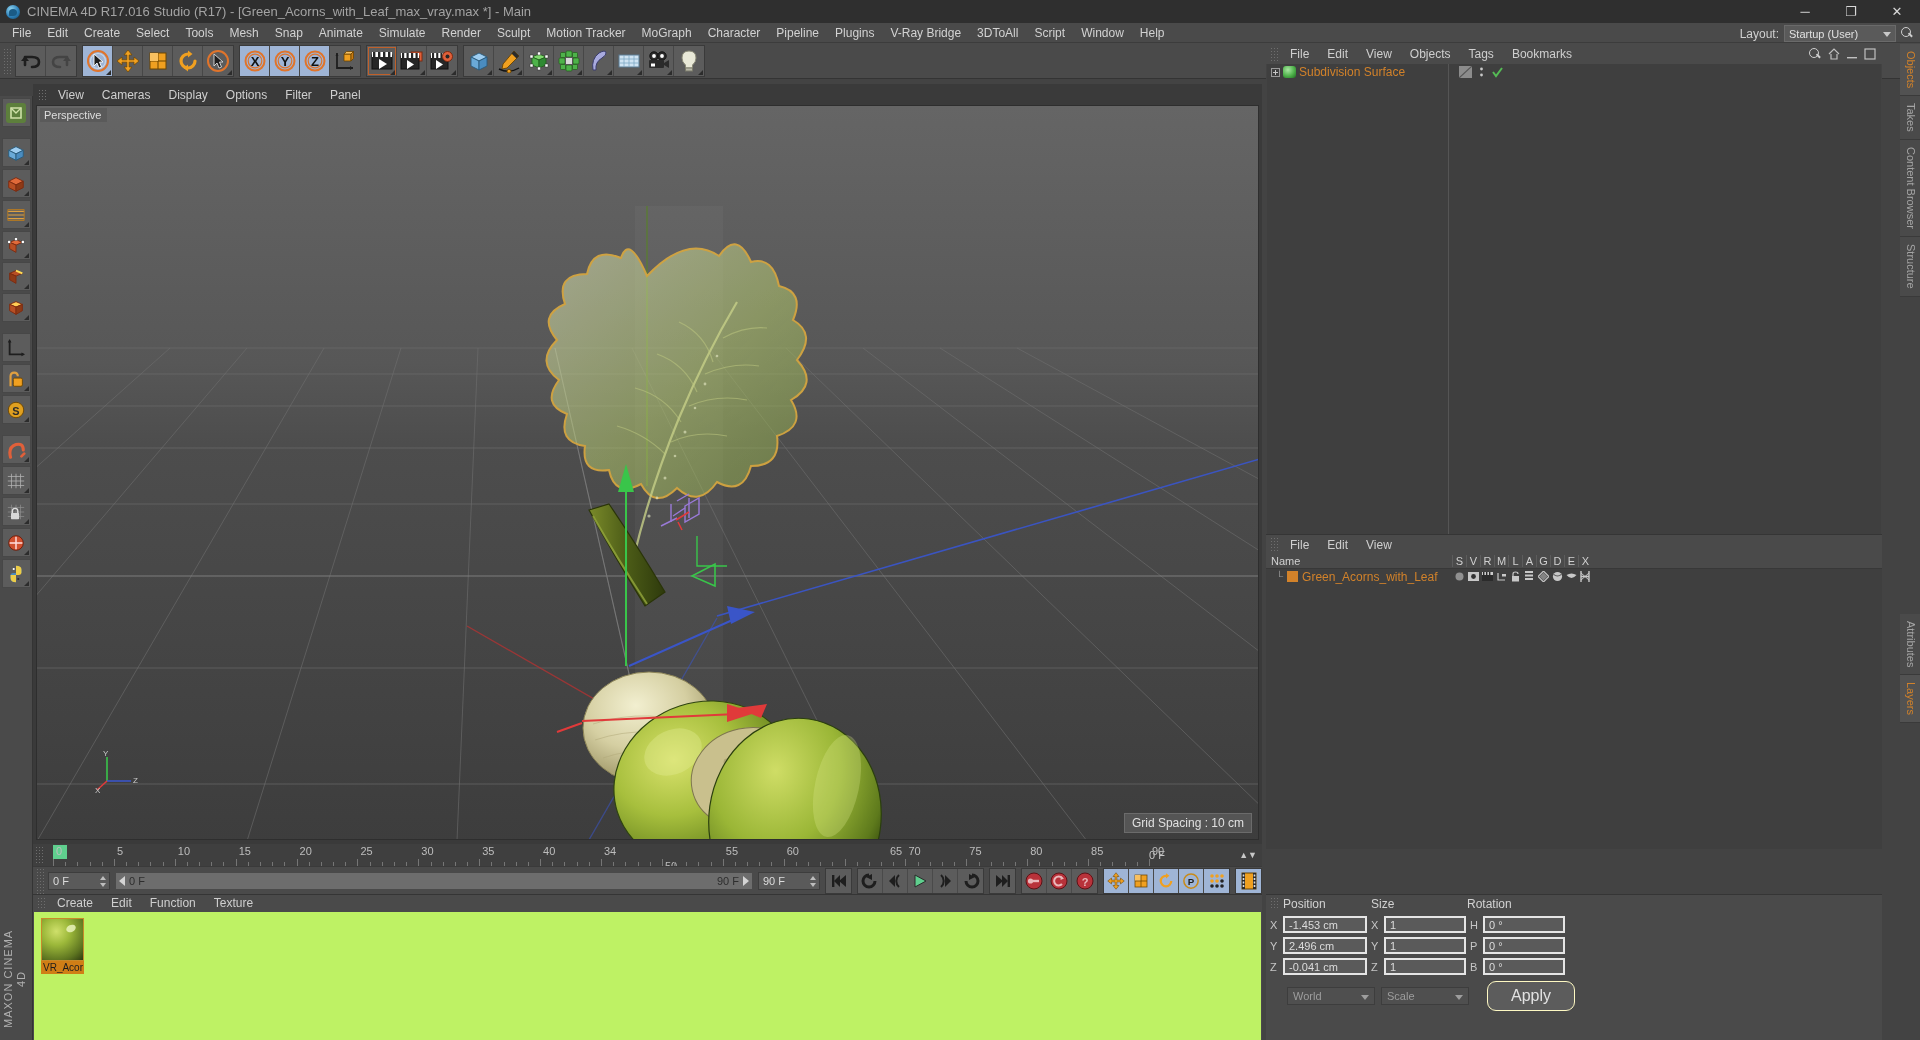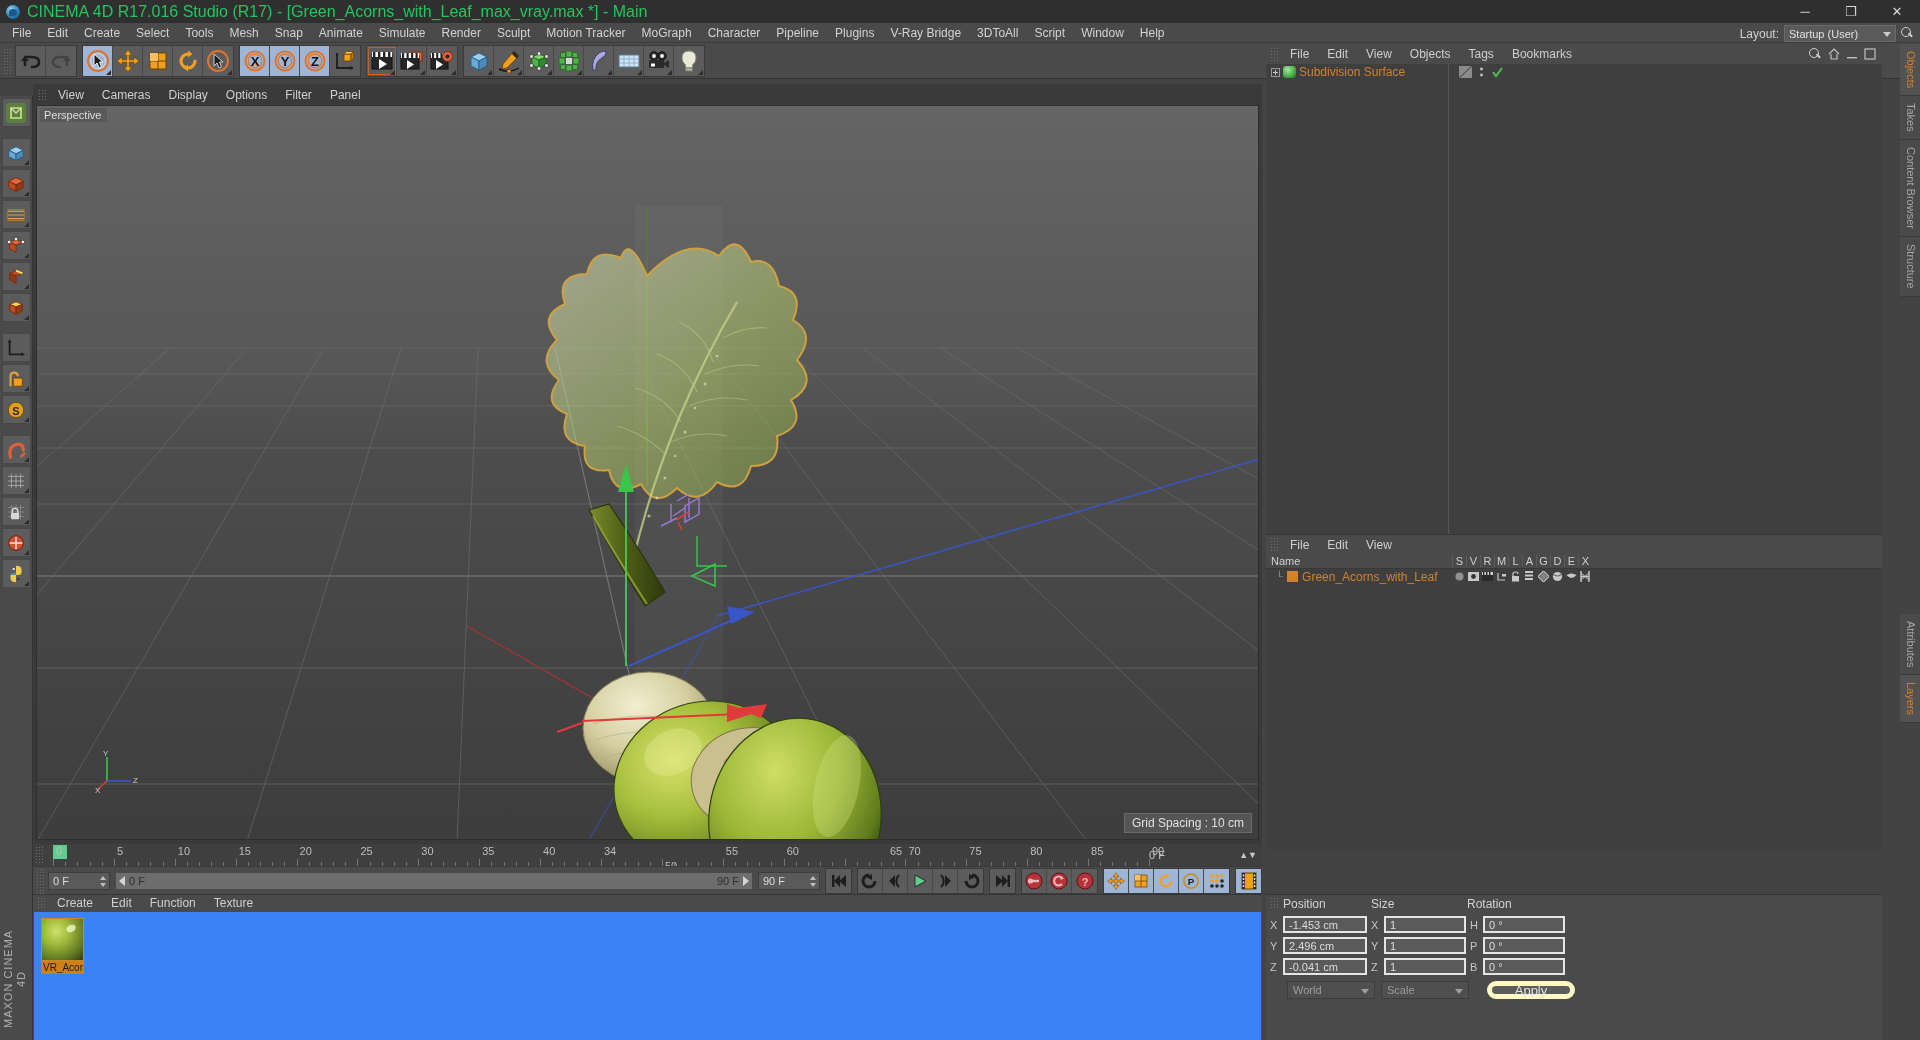--- a/index.html
+++ b/index.html
@@ -21,21 +21,21 @@
   .titlebar .tb-logo {
     width: 14px; height: 14px; margin-right: 7px; flex: 0 0 auto;
     border-radius: 50%;
     background: radial-gradient(circle at 35% 30%, #8fd4ef 0%, #2c7fb8 55%, #10496e 100%);
     position: relative;
   }
   .titlebar .tb-logo::after {
     content: ""; position: absolute; left: 3px; top: 4px; width: 8px; height: 7px;
     background: #1a5b86; border-radius: 50% 50% 50% 10%;
   }
-  .titlebar .tb-title { font-size: 16px; color: #22c55e; white-space: nowrap; }
+  .titlebar .tb-title { font-size: 13px; color: #a3a3a3; white-space: nowrap; }
   .win-btns { position: absolute; right: 0; top: 0; height: 23px; display: flex; }
   .win-btn {
     width: 46px; height: 23px; display: flex; align-items: center; justify-content: center;
     color: #d8d8d8; font-size: 13px; line-height: 1;
   }
 
   
   .menubar {
     height: 20px; background: #4a4a4a; display: flex; align-items: center;
     padding-left: 4px; border-bottom: 1px solid #3c3c3c;
@@ -195,21 +195,21 @@
   .pbtn:last-child { border-right: none; }
   .pbtn.sel { background: #9fb5d6; }
 
   
   .matmgr {
     position: absolute; left: 33px; top: 894px; width: 1229px; height: 146px;
     background: #4a4a4a; border-top: 1px solid #353535;
   }
   .mat-menubar { height: 17px; display: flex; align-items: center; padding-left: 2px; }
   .mat-menubar .vmi { padding: 0 9px; font-size: 12px; color: #cfcfcf; line-height: 17px; }
-  .mat-body { position: relative; height: 129px; background: #3b82f6; margin: 0 1px; }
+  .mat-body { position: relative; height: 129px; background: #bef264; margin: 0 1px; }
   .mat-chip {
     position: absolute; left: 7px; top: 6px; width: 43px;
   }
   .mat-thumb {
     width: 43px; height: 43px; border: 1px solid #c98a2a;
     background: radial-gradient(circle at 35% 30%, #cfe06b 0%, #9cb83a 35%, #5d7420 75%, #2e3a10 100%);
     position: relative; overflow: hidden;
   }
   .mat-thumb .sheen {
     position: absolute; left: 24px; top: 6px; width: 10px; height: 7px; background: #e9f2bc;
@@ -284,22 +284,22 @@
   .co-sel {
     width: 88px; height: 18px; background: #4f4f4f; border: 1px solid #3d3d3d;
     color: #9d9d9d; font-size: 11px; display: flex; align-items: center; padding: 0 5px;
     position: relative;
   }
   .co-sel .caret {
     position: absolute; right: 5px; top: 7px;
     border-left: 4px solid transparent; border-right: 4px solid transparent; border-top: 5px solid #9d9d9d;
   }
   .apply-btn {
-    width: 88px; height: 18px; background: #5c5c5c; border: 5px solid #fef9c3; border-radius: 9px;
-    color: #e2e2e2; font-size: 13px; display: flex; align-items: center; justify-content: center;
+    width: 88px; height: 30px; background: #5c5c5c; border: 1px solid #fef9c3; border-radius: 9px;
+    color: #e2e2e2; font-size: 16px; display: flex; align-items: center; justify-content: center;
     margin-left: 12px;
   }
 
   
   .vtabs {
     position: absolute; right: 0; top: 44px; width: 20px; bottom: 0; background: #434343;
     display: flex; flex-direction: column; align-items: stretch;
   }
   .vtab {
     writing-mode: vertical-rl; font-size: 11px; color: #a5a5a5; background: #4a4a4a;

